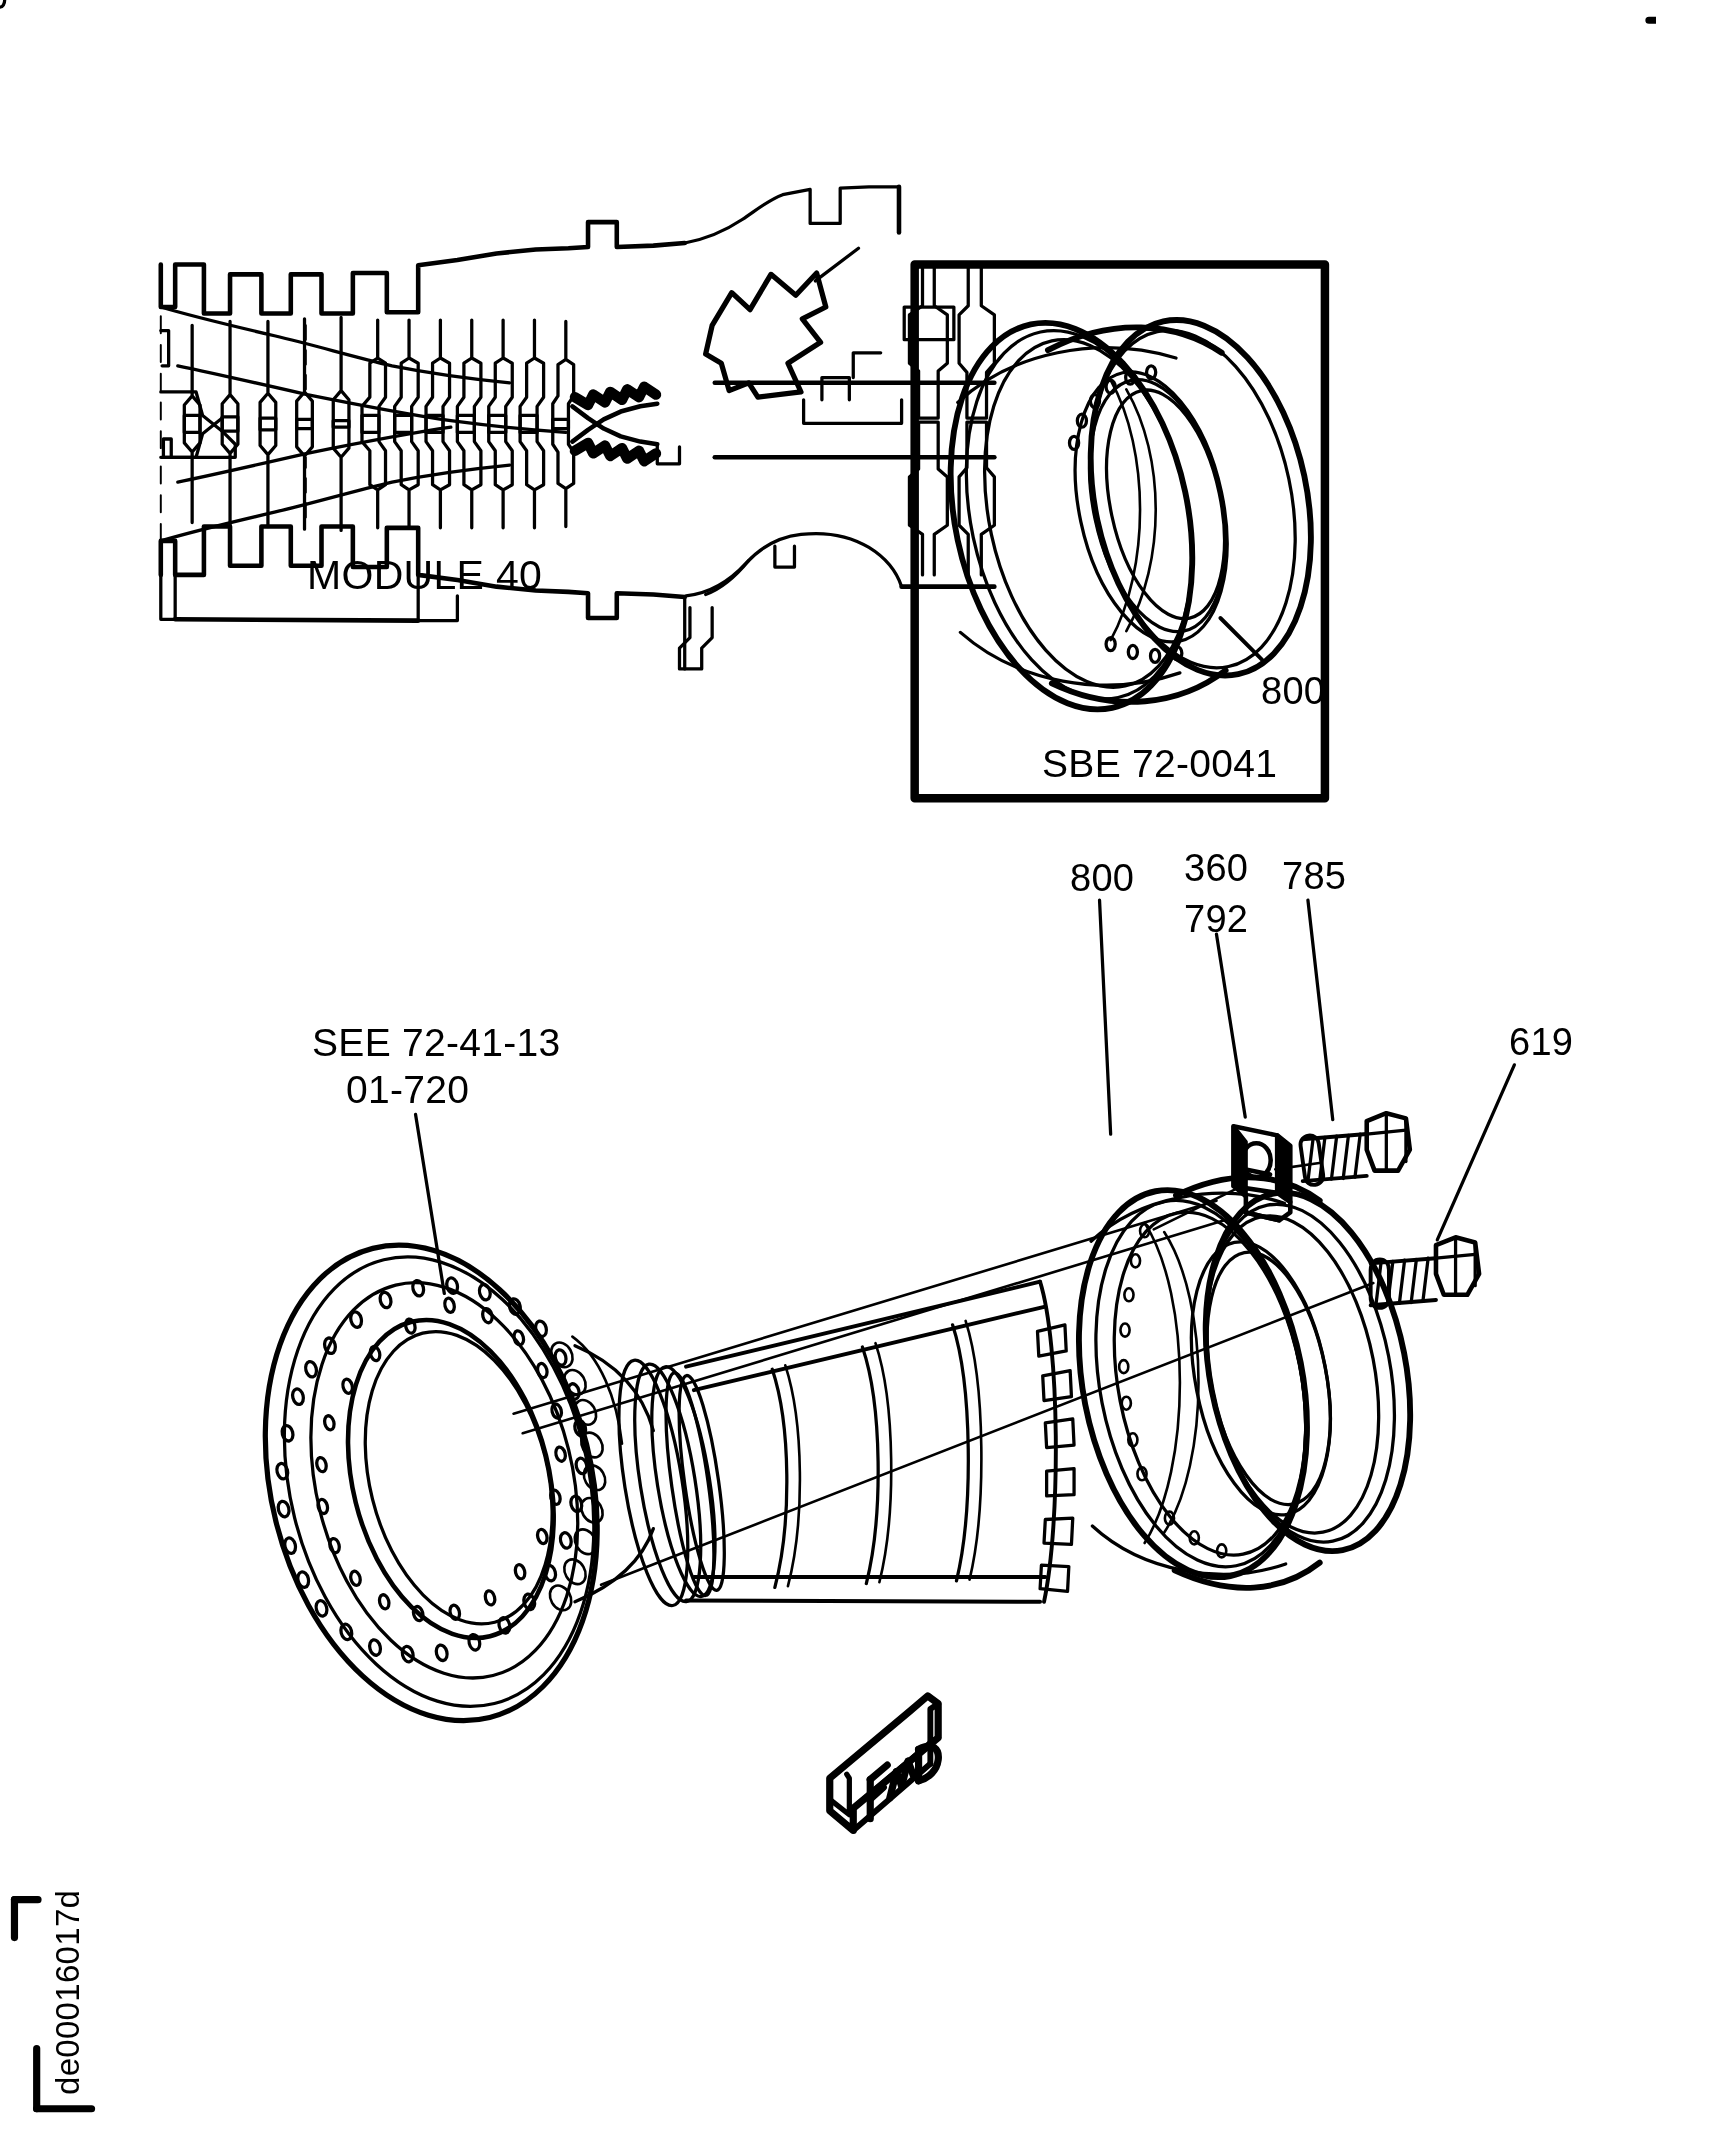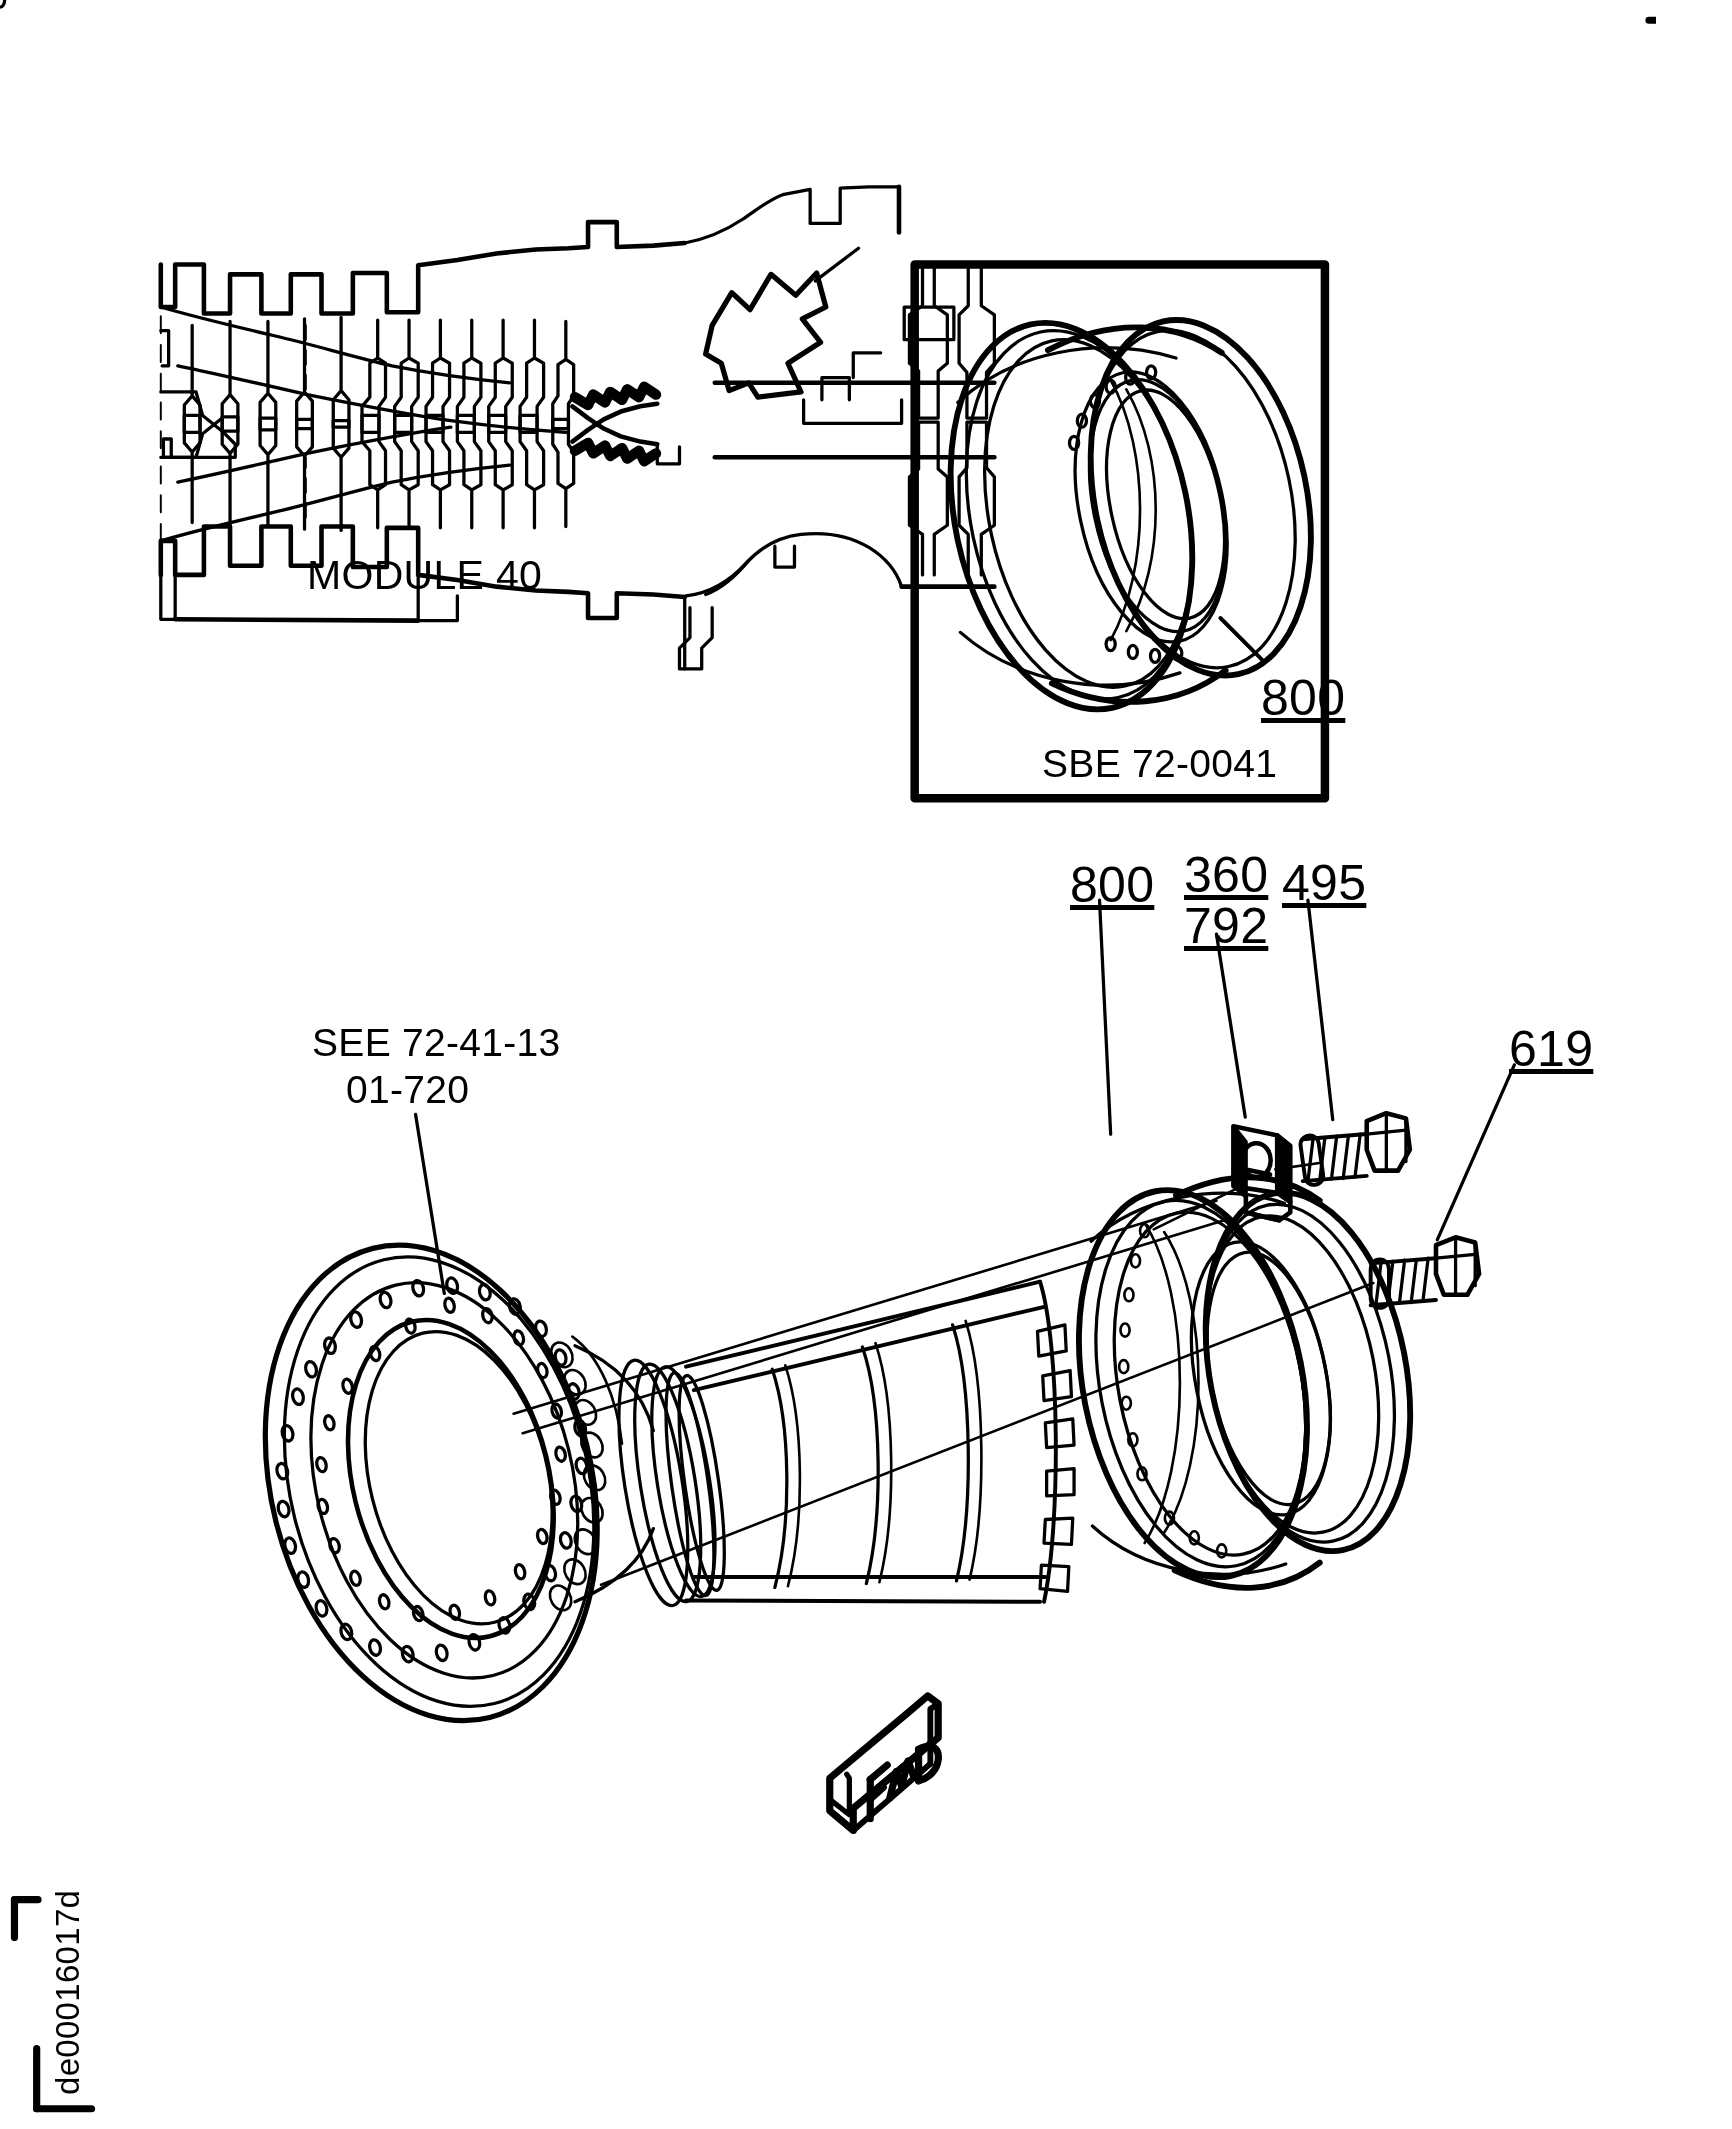--- a/index.html
+++ b/index.html
@@ -28,21 +28,21 @@
   }
   .txt {
     position: absolute;
     white-space: pre;
     font-family: "Liberation Sans", sans-serif;
     color: #000000;
     line-height: 1.12;
   }
   .t-module   { font-size: 41px; letter-spacing: 0.3px; }
   .t-sbe      { font-size: 39px; letter-spacing: 0.3px; margin-left: 24px; }
-  .t-callout  { font-size: 50px; letter-spacing: 0.3px; text-decoration: underline; }
+  .t-callout  { font-size: 38px; letter-spacing: 0.3px; }
   .t-ref      { font-size: 39px; letter-spacing: 0.3px; text-align: center; }
   .t-docid {
     font-size: 33px;
     letter-spacing: 0.3px;
     transform-origin: 0 0;
     transform: rotate(-90deg);
   }
 </style>
 </head>
 <body>
@@ -506,20 +506,20 @@
   <div class="txt t-ref" style="left:312px; top:1021px;">SEE 72-41-13</div>
 
   <div class="txt t-ref" style="left:346px; top:1068px;">01-720</div>
 
   <div class="txt t-callout" style="left:1070px; top:857px;">800</div>
 
   <div class="txt t-callout" style="left:1184px; top:847px;">360</div>
 
   <div class="txt t-callout" style="left:1184px; top:898px;">792</div>
 
-  <div class="txt t-callout" style="left:1282px; top:855px;">495</div>
+  <div class="txt t-callout" style="left:1282px; top:855px;">785</div>
 
   <div class="txt t-callout" style="left:1509px; top:1021px;">619</div>
 
   <div class="txt t-docid" style="left:50px; top:2095px;">de00016017d</div>
 
 </div>
 
 
 </body></html>

